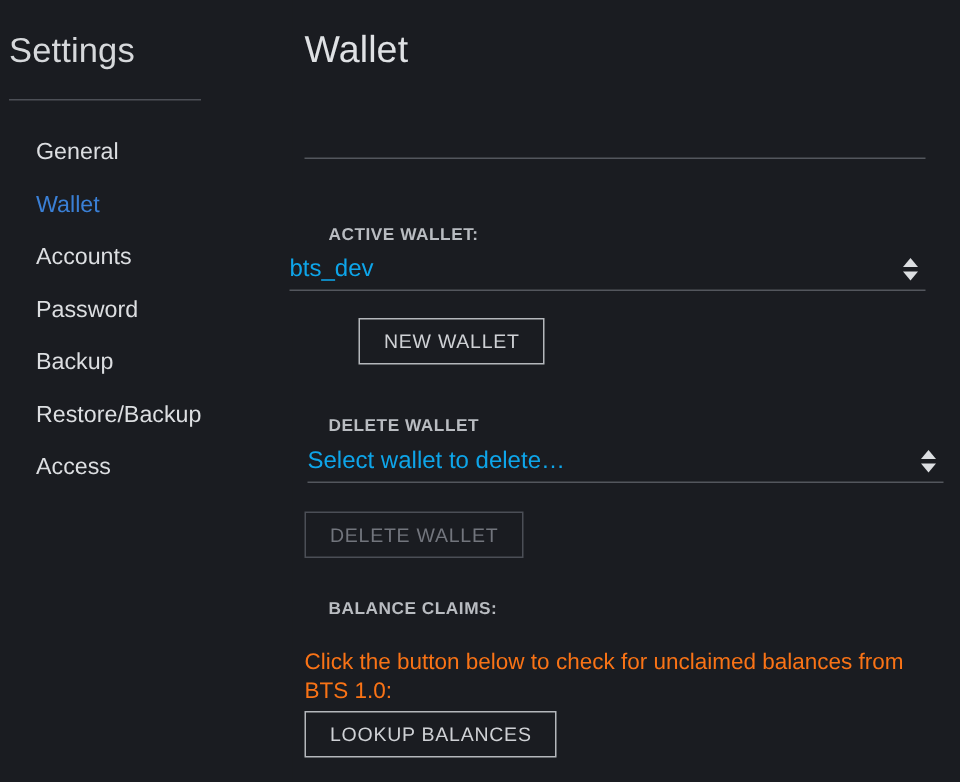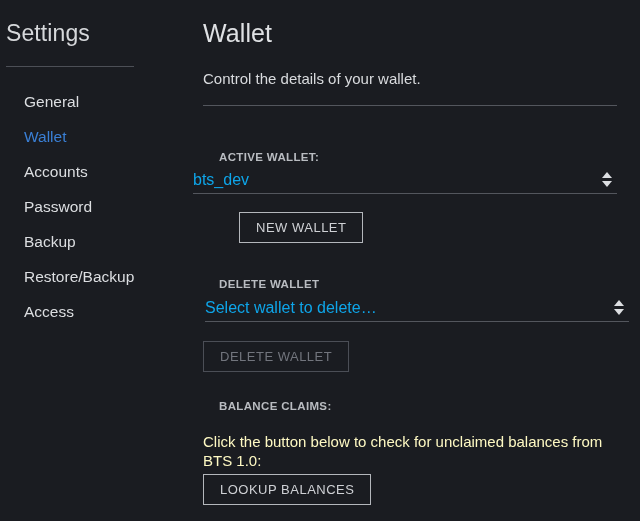--- a/index.html
+++ b/index.html
@@ -196,21 +196,21 @@
     border-color: #4b4e56;
     color: #72757d;
     cursor: default;
   }
 
   .body-text {
     position: absolute;
     left: 8px;
     width: 410px;
     font-size: 15px;
-    color: #fef9c3;
+    color: #f97316;
     line-height: 19px;
   }
 </style>
 </head>
 <body>
 
 <div class="app">
 
   <div class="sidebar">
 
@@ -227,21 +227,20 @@
       <div class="nav-item">Restore/Backup</div>
       <div class="nav-item">Access</div>
     </nav>
 
   </div>
 
   <div class="main">
 
     <div class="page-title">Wallet</div>
 
-    <div class="page-desc">Control the details of your wallet.</div>
 
     <div class="main-divider"></div>
 
     <div class="field-label" style="top:150px;">ACTIVE WALLET:</div>
 
     <div class="select-wrap" style="top:168px;">
       <span class="select-value">bts_dev</span>
       <span class="select-arrows">
         <span class="tri up"></span>
         <span class="tri down"></span>

